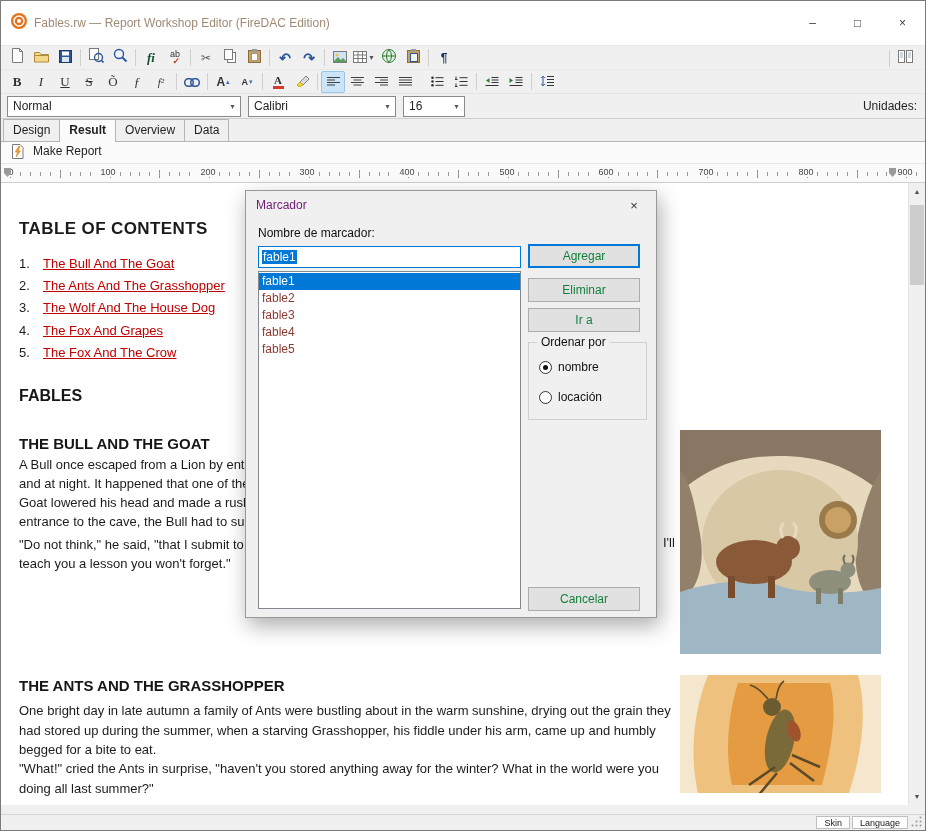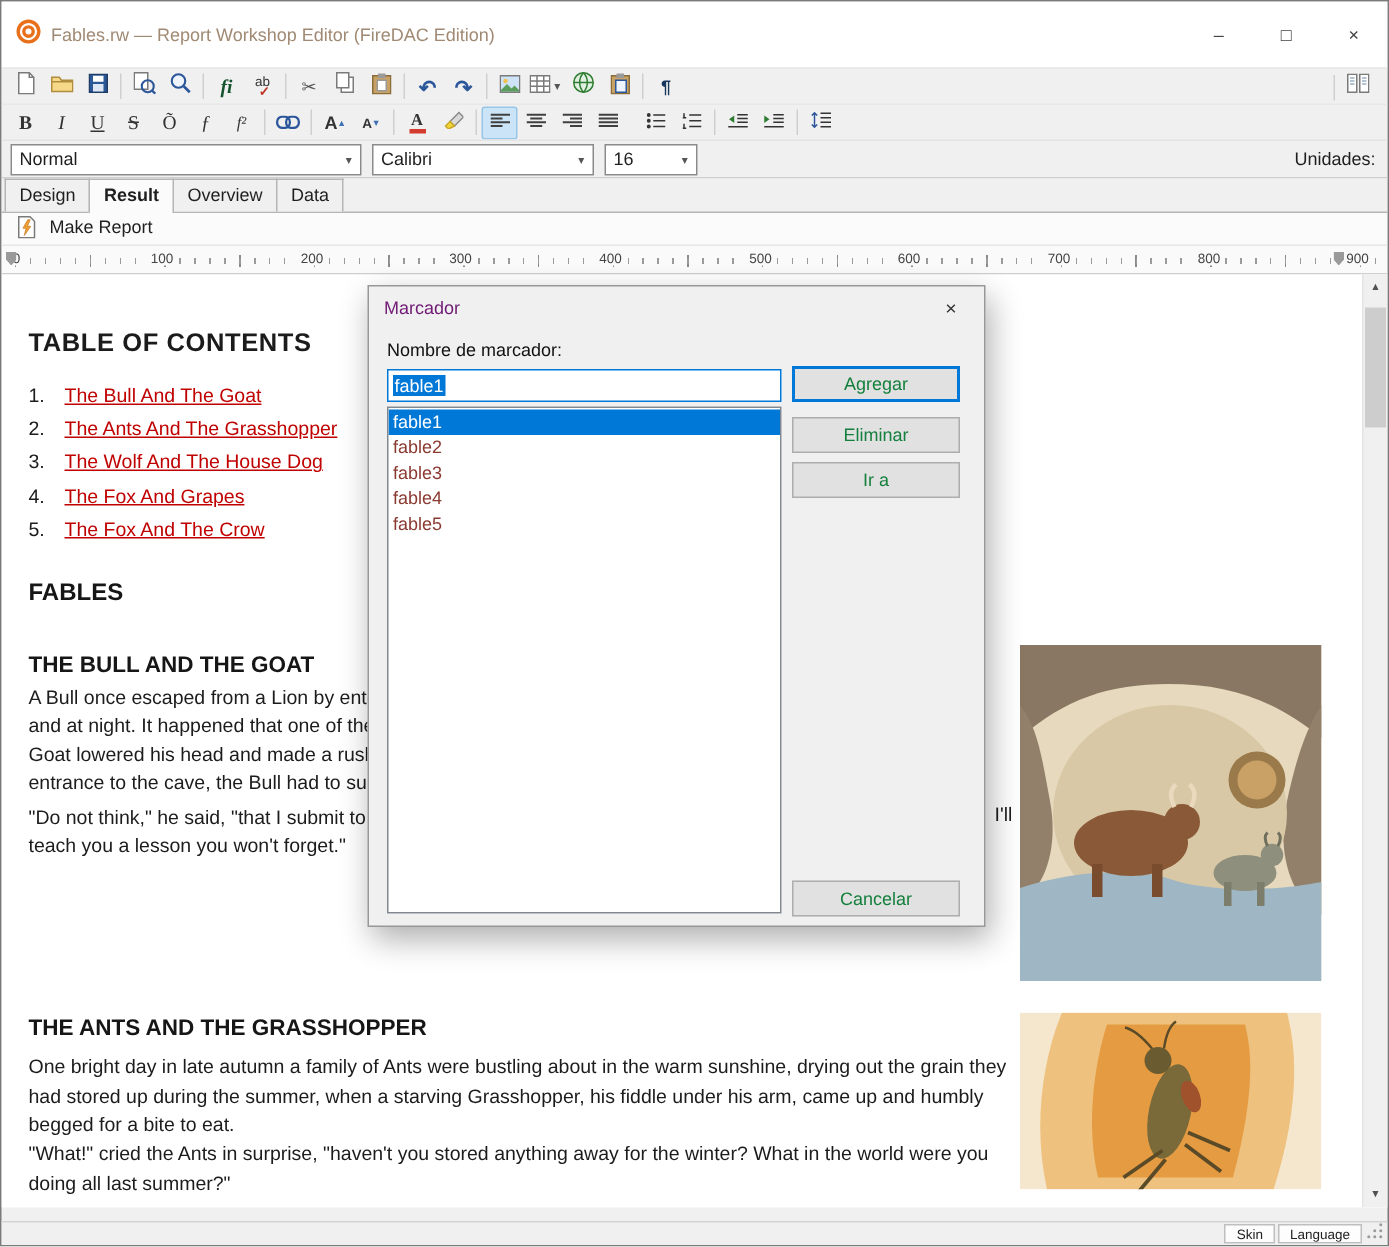--- a/index.html
+++ b/index.html
@@ -518,20 +518,31 @@
     <div class="dlg-list">
       <div class="dlg-li sel">fable1</div>
       <div class="dlg-li">fable2</div>
       <div class="dlg-li">fable3</div>
       <div class="dlg-li">fable4</div>
       <div class="dlg-li">fable5</div>
     </div>
     <div class="dlg-btn btn-add">Agregar</div>
     <div class="dlg-btn btn-del">Eliminar</div>
     <div class="dlg-btn btn-goto">Ir a</div>
+    <div class="group">
+      <span class="group-title">Ordenar por</span>
+      <div class="radio-row rr-name">
+          <span class="radio sel"></span>
+          <span>nombre</span>
+        </div>
+      <div class="radio-row rr-loc">
+          <span class="radio"></span>
+          <span>locación</span>
+        </div>
+    </div>
     <div class="dlg-btn btn-cancel">Cancelar</div>
   </div>
 
   <div class="statusbar">
     <div class="sb-chip">Skin</div>
     <div class="sb-chip">Language</div>
     <span><svg width="13" height="13">
           <circle cx="10.5" cy="2.5" r="1" fill="#9a9a9a"></circle>
           <circle cx="10.5" cy="6.5" r="1" fill="#9a9a9a"></circle>
           <circle cx="6.5" cy="6.5" r="1" fill="#9a9a9a"></circle>

